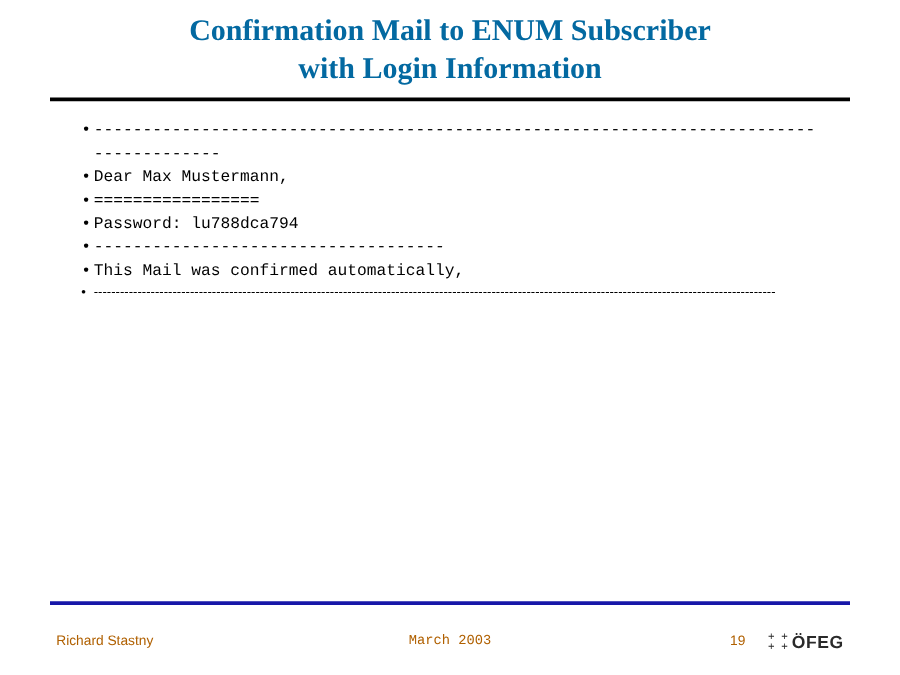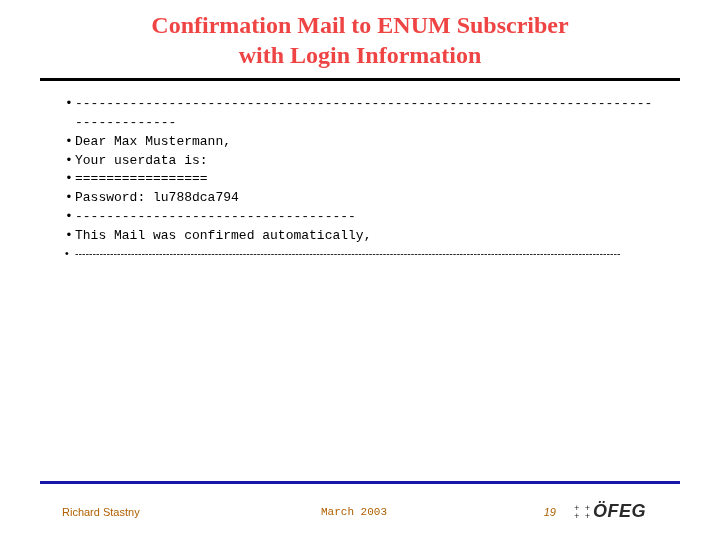--- a/index.html
+++ b/index.html
@@ -13,21 +13,21 @@
   }
   .slide {
     width: 100%;
     height: 100%;
     padding: 10px 0 0 0;
     position: relative;
   }
   .title {
     text-align: center;
     font-weight: bold;
-    color: #ef4444;
+    color: #0369a1;
     font-size: 24px;
     line-height: 1.25;
     padding: 0 50px;
     margin-bottom: 8px;
   }
   .title-rule {
     margin: 0 40px 14px 40px;
     border: none;
     border-top: 3px solid #000;
   }
@@ -65,79 +65,77 @@
     position: absolute;
     left: 40px;
     right: 40px;
     bottom: 56px;
     border: none;
     border-top: 3px solid #1616a8;
   }
   .footer {
     position: absolute;
     left: 0;
-    right: 12px;
+    right: 0;
     bottom: 18px;
-    padding: 0 62px;
+    padding: 0 45px;
     display: flex;
     align-items: center;
     justify-content: space-between;
     font-family: Arial, Helvetica, sans-serif;
     font-size: 11px;
   }
   .footer-left { color: #b06000; }
   .footer-center {
     color: #b06000;
     position: absolute;
     left: 50%;
     transform: translateX(-50%);
     font-family: Liberation Mono, monospace;
   }
   .footer-right {
     display: flex;
     align-items: center;
     gap: 18px;
-    font-style: italic;
   }
   .page-num { color: #b06000; }
   .logo { display: flex; align-items: center; gap: 3px; }
   .logo-mark { position: relative; width: 16px; height: 18px; }
   .logo-mark .plus {
     position: absolute;
     font-size: 9px;
     color: #2a2a2a;
   }
   .logo-mark .plus.tl { left: 0; top: 0; }
   .logo-mark .plus.tr { right: 0; top: 0; }
   .logo-mark .plus.bl { left: 0; bottom: 0; }
   .logo-mark .plus.br { right: 0; bottom: 0; }
   .logo-text {
     font-family: "Arial Black", Arial, sans-serif;
     font-weight: 900;
-    font-size: 18px;
+    font-size: 14px;
     color: #2a2a2a;
     letter-spacing: 0.5px;
   }
 </style>
 </head>
 <body>
 
 <div class="slide">
 
   <div class="title">
     <div>Confirmation Mail to ENUM Subscriber</div>
     <div>with Login Information</div>
   </div>
 
   <hr class="title-rule">
 
   <div class="content">
     <div class="item">---------------------------------------------------------------------------------------</div>
     <div class="item">Dear Max Mustermann,</div>
-    <div class="item">Your userdata is:</div>
     <div class="item">=================</div>
     <div class="item">Password: lu788dca794</div>
     <div class="item">------------------------------------</div>
     <div class="item">This Mail was confirmed automatically,</div>
     <div class="item-sans">------------------------------------------------------------------------------------------------------------------------------------------------------------</div>
   </div>
 
   <hr class="footer-rule">
 
   <div class="footer">

